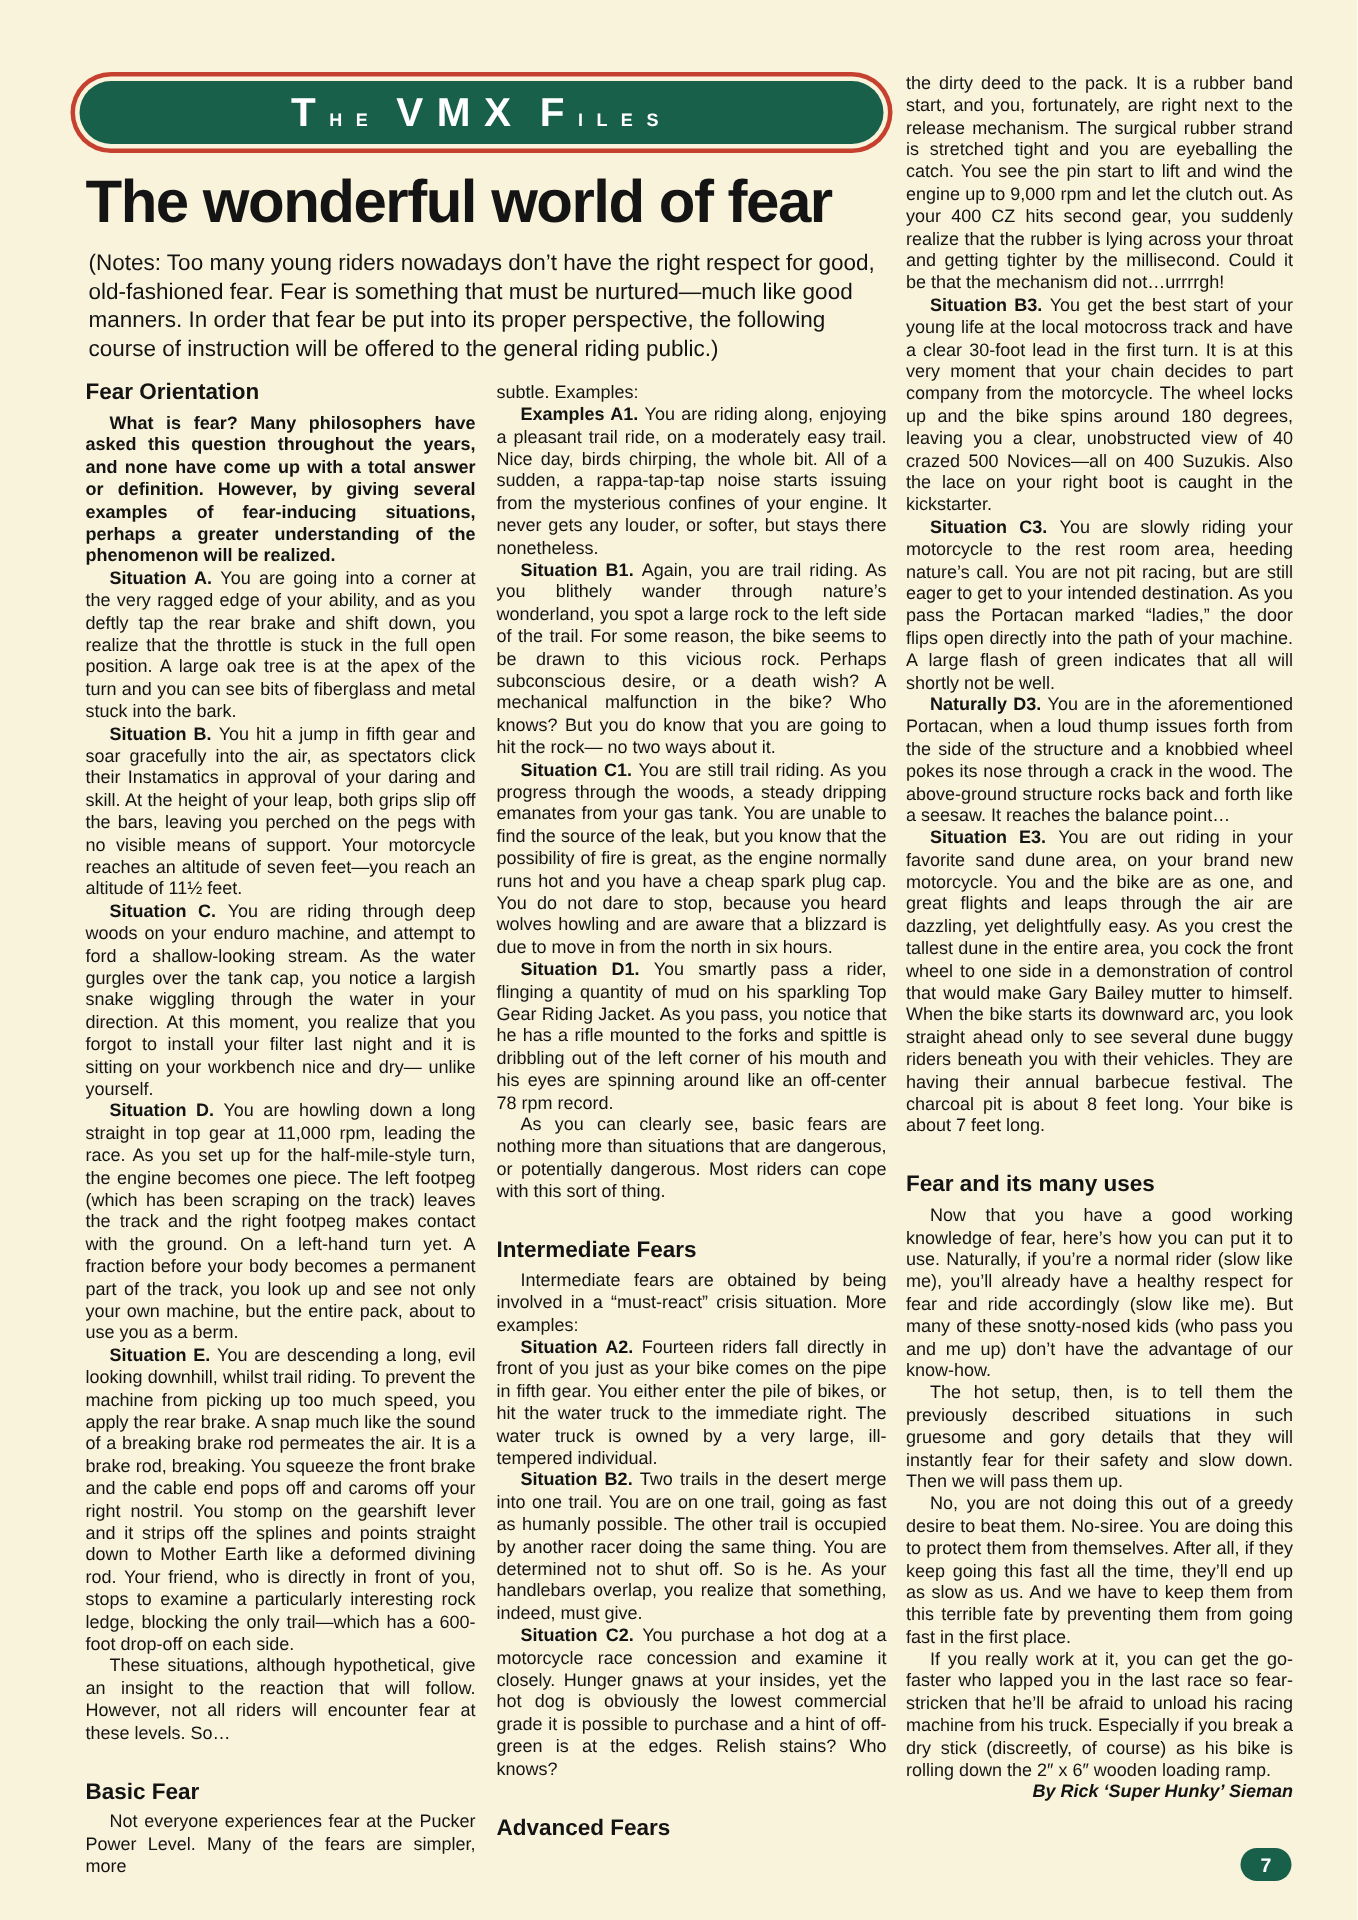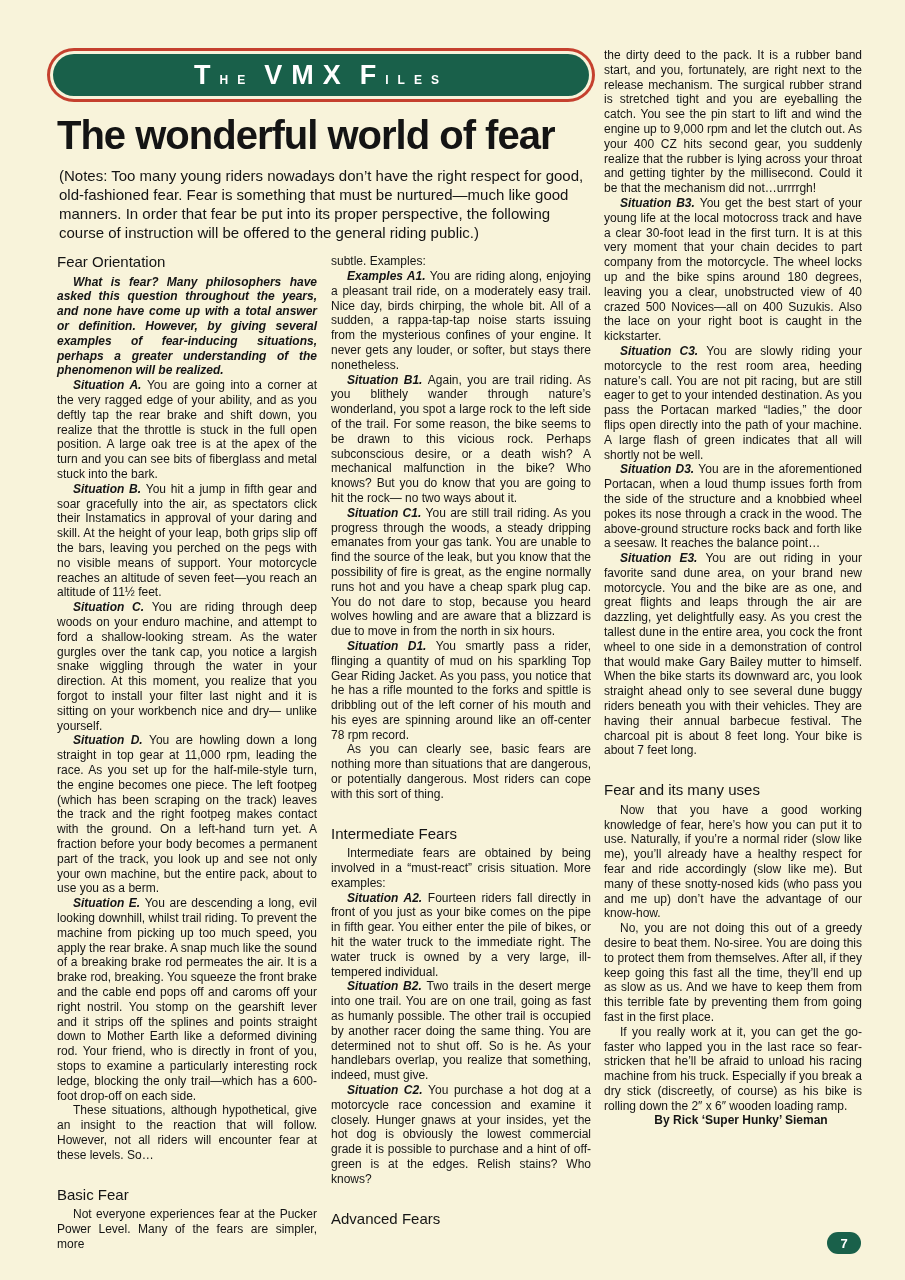--- a/index.html
+++ b/index.html
@@ -47,35 +47,35 @@
   .notes{
     font-size:15px;
     line-height:1.27;
     margin:4px 2px 12px 2px;
   }
 
   .two-cols{display:flex;gap:14px;margin-top:8px;}
   .col{width:260px;}
 
   .sect{
-    font-size:15px;font-weight:normal;
+    font-size:15px;font-weight:bold;
     margin:24px 0 4px 0;line-height:1.1;
   }
   .col .sect:first-child, .col3 .sect:first-child{margin-top:0;}
 
   .para{
     font-size:12px;line-height:14.8px;
     text-align:justify;
     margin:0;
     text-indent:16px;
   }
   .para.noindent{text-indent:0;}
-  .para.boldp{font-weight:bold;font-style:italic;}
-  .lead{font-weight:bold;font-style:italic;margin-top:16px;}
-  .para.byline{font-weight:bold;text-align:center;}
+  .para.boldp{font-weight:bold;}
+  .lead{font-weight:bold;margin-top:16px;}
+  .para.byline{font-weight:bold;font-style:italic;text-align:right;}
 
   .page-num{
     position:absolute;right:44px;bottom:26px;
     min-width:34px;height:22px;
     background:var(--green);color:#fff;
     border-radius:12px;
     display:flex;align-items:center;justify-content:center;
     font-size:13px;font-weight:bold;
   }
 </style>
@@ -126,24 +126,25 @@
           <h2 class="sect">Advanced Fears</h2>
         </div>
     </div>
 
   </div>
 
   <div class="col3">
       <p class="para noindent">the dirty deed to the pack. It is a rubber band start, and you, fortunately, are right next to the release mechanism. The surgical rubber strand is stretched tight and you are eyeballing the catch. You see the pin start to lift and wind the engine up to 9,000 rpm and let the clutch out. As your 400 CZ hits second gear, you suddenly realize that the rubber is lying across your throat and getting tighter by the millisecond. Could it be that the mechanism did not…urrrrgh!</p>
       <p class="para"><span class="lead">Situation B3. </span>You get the best start of your young life at the local motocross track and have a clear 30-foot lead in the first turn. It is at this very moment that your chain decides to part company from the motorcycle. The wheel locks up and the bike spins around 180 degrees, leaving you a clear, unobstructed view of 40 crazed 500 Novices—all on 400 Suzukis. Also the lace on your right boot is caught in the kickstarter.</p>
       <p class="para"><span class="lead">Situation C3. </span>You are slowly riding your motorcycle to the rest room area, heeding nature’s call. You are not pit racing, but are still eager to get to your intended destination. As you pass the Portacan marked “ladies,” the door flips open directly into the path of your machine. A large flash of green indicates that all will shortly not be well.</p>
-      <p class="para"><span class="lead">Situation D3. </span>You are in the aforementioned Portacan, when a loud thump issues forth from the side of the structure and a knobbied wheel pokes its nose through a crack in the wood. The above-ground structure rocks back and forth like a seesaw. It reaches the balance point…</p>
+      <p class="para"><span class="lead">Naturally D3. </span>You are in the aforementioned Portacan, when a loud thump issues forth from the side of the structure and a knobbied wheel pokes its nose through a crack in the wood. The above-ground structure rocks back and forth like a seesaw. It reaches the balance point…</p>
       <p class="para"><span class="lead">Situation E3. </span>You are out riding in your favorite sand dune area, on your brand new motorcycle. You and the bike are as one, and great flights and leaps through the air are dazzling, yet delightfully easy. As you crest the tallest dune in the entire area, you cock the front wheel to one side in a demonstration of control that would make Gary Bailey mutter to himself. When the bike starts its downward arc, you look straight ahead only to see several dune buggy riders beneath you with their vehicles. They are having their annual barbecue festival. The charcoal pit is about 8 feet long. Your bike is about 7 feet long.</p>
       <h2 class="sect">Fear and its many uses</h2>
       <p class="para">Now that you have a good working knowledge of fear, here’s how you can put it to use. Naturally, if you’re a normal rider (slow like me), you’ll already have a healthy respect for fear and ride accordingly (slow like me). But many of these snotty-nosed kids (who pass you and me up) don’t have the advantage of our know-how.</p>
+      <p class="para">The hot setup, then, is to tell them the previously described situations in such gruesome and gory details that they will instantly fear for their safety and slow down. Then we will pass them up.</p>
       <p class="para">No, you are not doing this out of a greedy desire to beat them. No-siree. You are doing this to protect them from themselves. After all, if they keep going this fast all the time, they’ll end up as slow as us. And we have to keep them from this terrible fate by preventing them from going fast in the first place.</p>
       <p class="para">If you really work at it, you can get the go-faster who lapped you in the last race so fear-stricken that he’ll be afraid to unload his racing machine from his truck. Especially if you break a dry stick (discreetly, of course) as his bike is rolling down the 2″ x 6″ wooden loading ramp.</p>
       <p class="para byline">By Rick ‘Super Hunky’ Sieman</p>
     </div>
 
   <div class="page-num">7</div>
 
 </div>
 
 </body></html>

